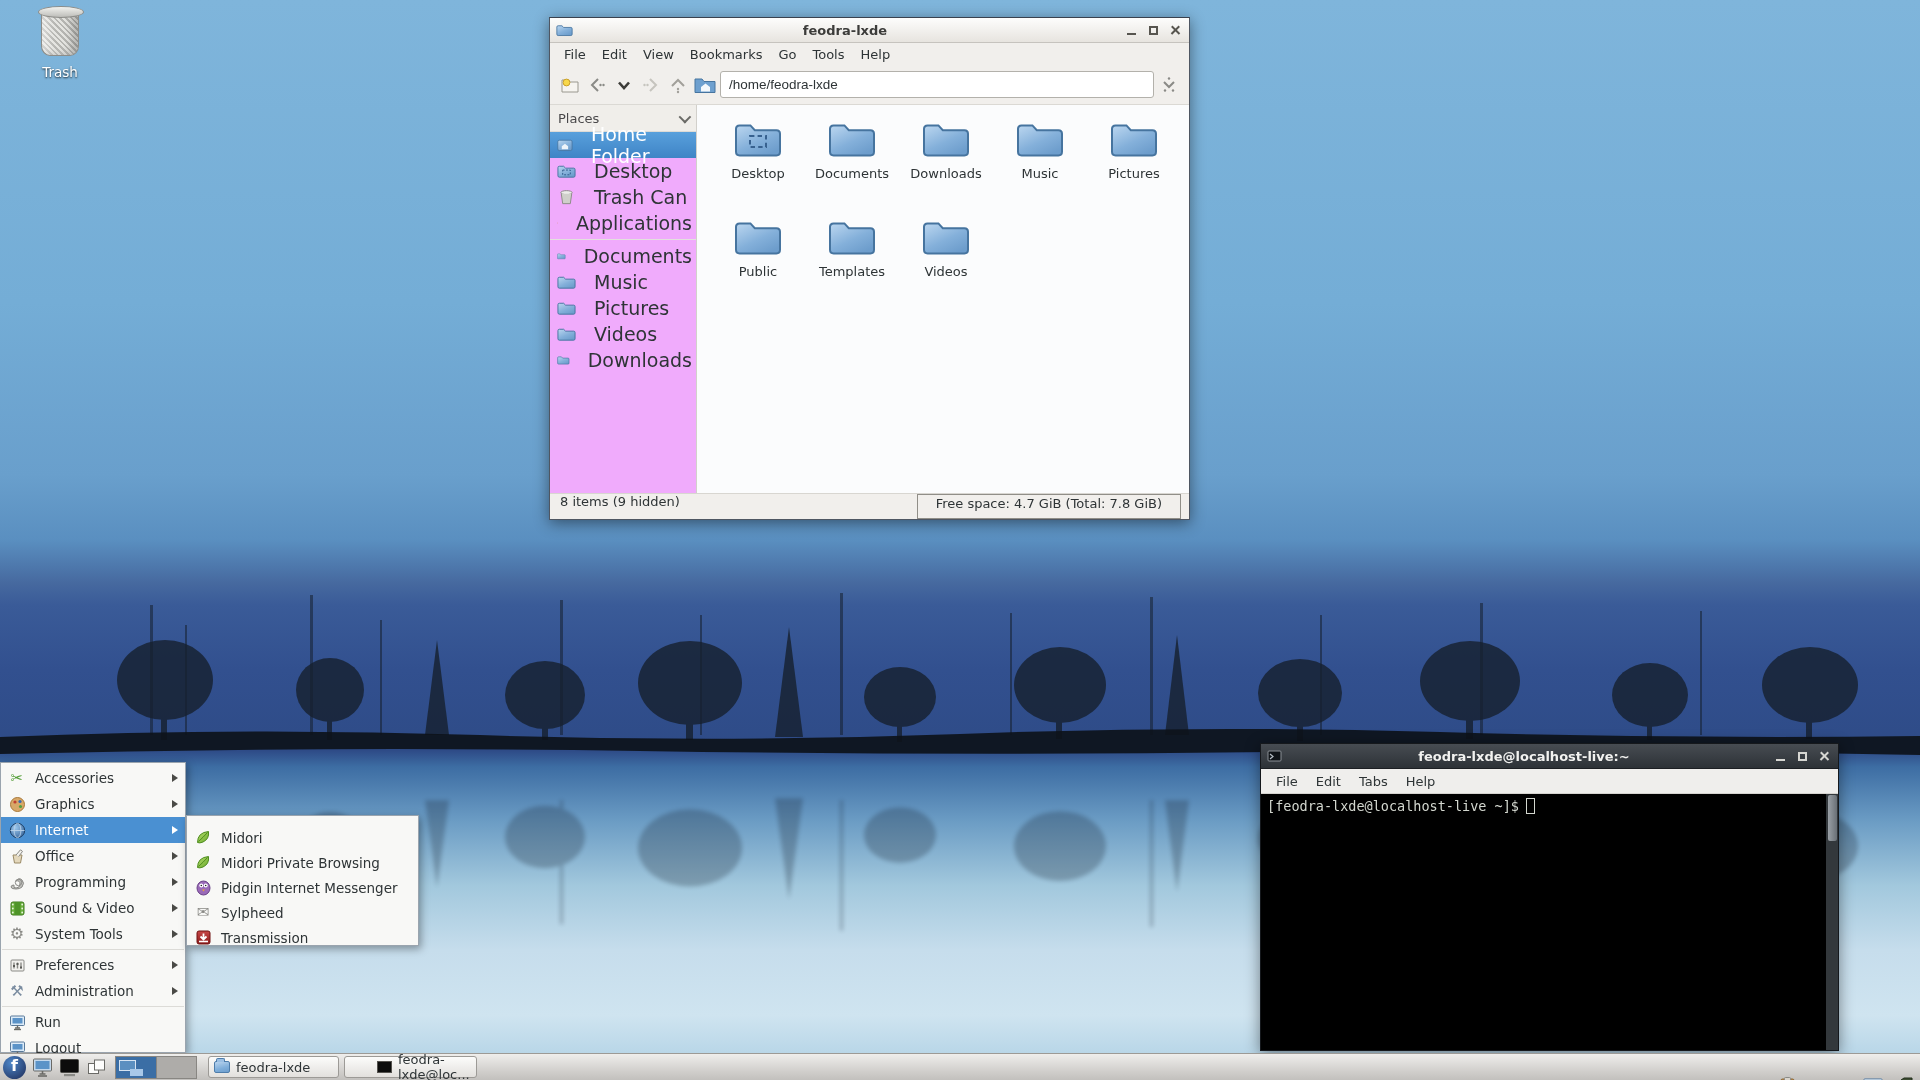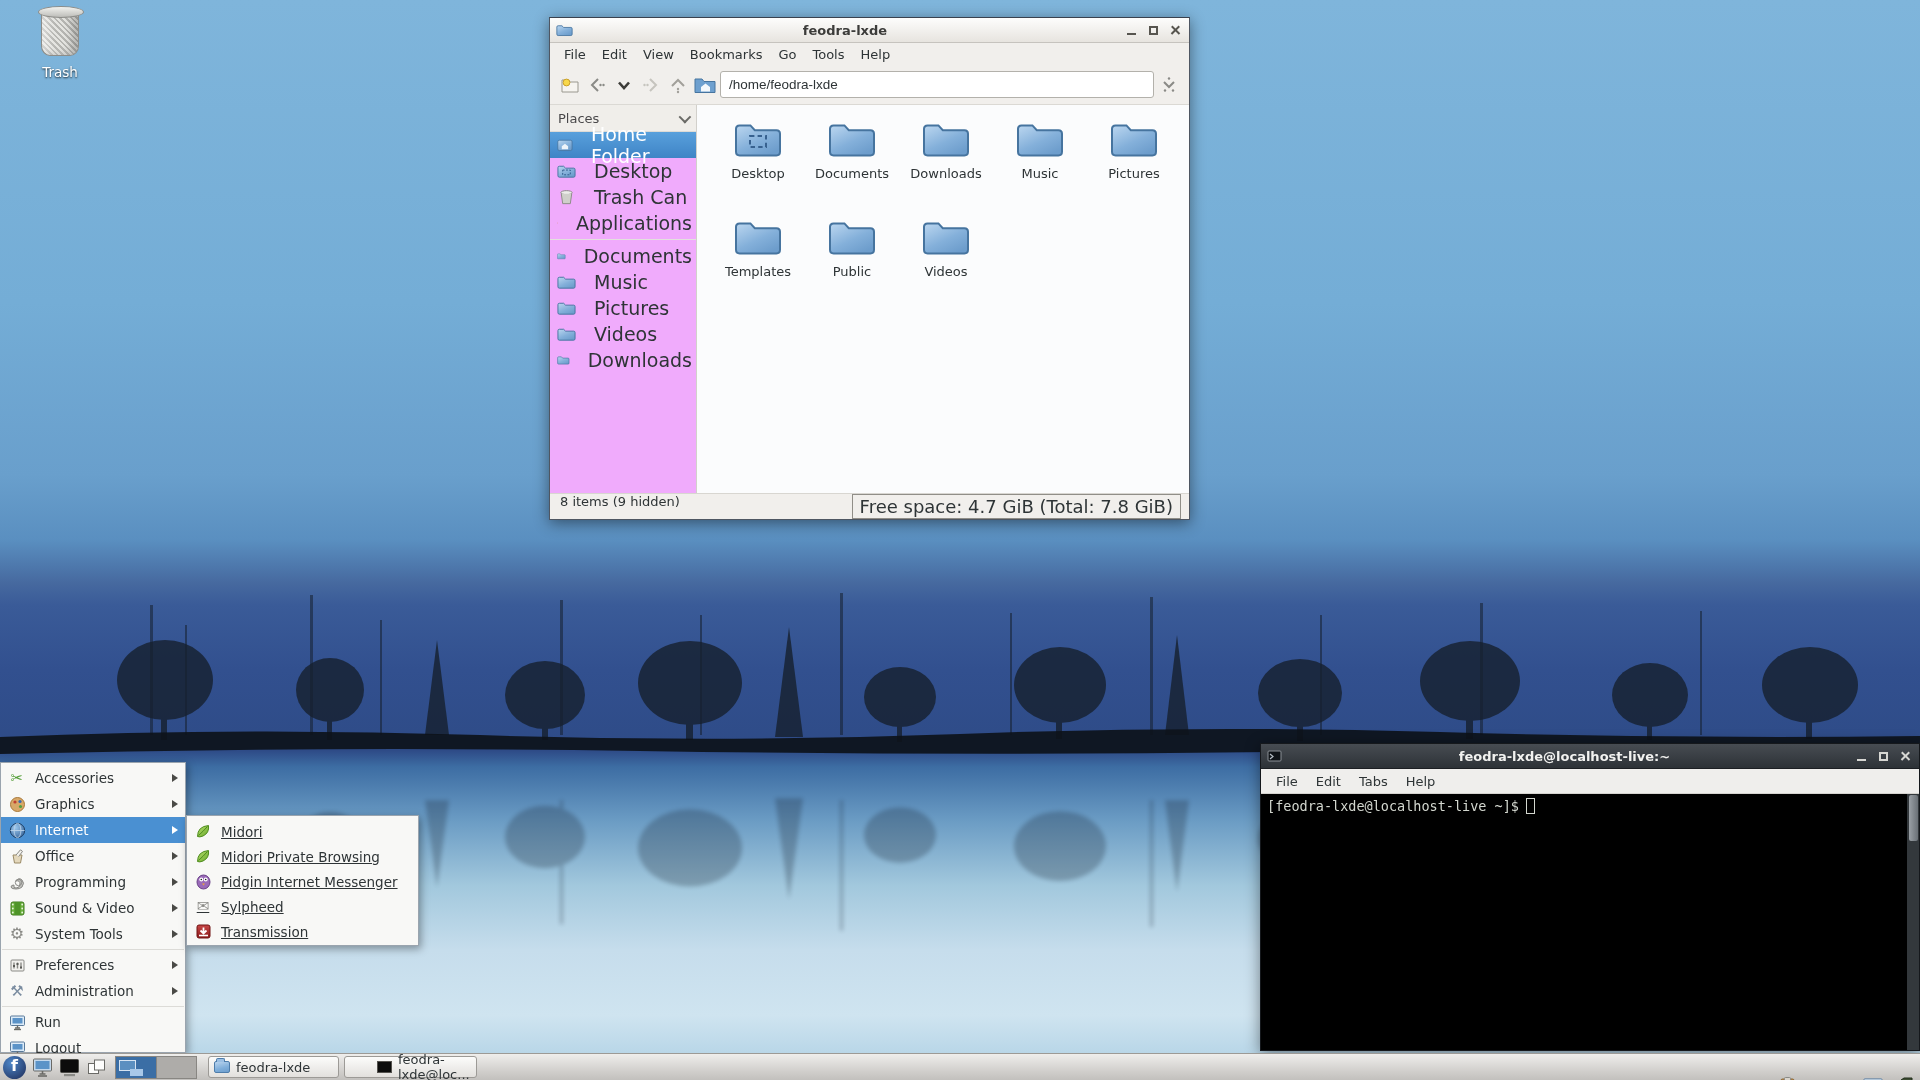--- a/index.html
+++ b/index.html
@@ -57,39 +57,39 @@
   .sidehead .chev { margin-left:auto; width:9px; height:9px; border-right:2px solid #6a6a66;
     border-bottom:2px solid #6a6a66; transform:rotate(45deg) translateY(-2px); }
   .place { height:26px; display:flex; align-items:center; gap:18px; padding:0 4px 0 7px; font-size:19px; }
   .place.sel { background:linear-gradient(180deg,#58a0dc,#3f84c6); color:#ffffff; }
   .psep { height:1px; background:#e3e1dd; margin:3px 0; }
   .iconview { flex:1; padding:14px 0 0 14px; display:flex; flex-wrap:wrap; align-content:flex-start; }
   .fcell { width:94px; height:96px; display:flex; flex-direction:column; align-items:center; margin-bottom:2px; }
   .fcell .flabel { margin-top:7px; font-size:13px; color:#2e3436; }
   .statusbar { height:26px; background:#f1efec; border-top:1px solid #d8d6d1; display:flex;
     padding:0 8px 0 10px; font-size:13px; }
-  .freespace { margin-left:auto; border:1px solid #908e88; padding:1px 7px; font-size:18px; }
+  .freespace { margin-left:auto; border:1px solid #908e88; padding:1px 18px; font-size:13px; }
 
   
   .popupmenu { position:absolute; background:#f8f8f6; border:1px solid #9aa4ae;
     box-shadow:2px 3px 8px rgba(0,0,0,.35); padding:2px 0; z-index:60; }
   #appmenu { left:0; top:762px; width:186px; height:291px; }
-  #submenu { left:186px; top:815px; width:233px; height:131px; z-index:61; padding:3px 0;text-decoration:underline; }
+  #submenu { left:186px; top:815px; width:233px; height:131px; z-index:61; padding:9px 0; }
   .menuitem { height:26px; display:flex; align-items:center; gap:9px; padding:0 7px; font-size:13.5px; color:#2e3436; }
   #submenu .menuitem { height:25px; }
   .menuitem.sel { background:#4a90d2; color:#ffffff; }
   .menuitem .arrow { margin-left:auto; width:0; height:0;
     border-left:6px solid #4a4a46; border-top:4.5px solid transparent; border-bottom:4.5px solid transparent; }
   .menuitem.sel .arrow { border-left-color:#ffffff; }
   .msep { height:1px; background:#dcdbd7; margin:2px 1px; }
   .micon { width:18px; height:18px; display:flex; align-items:center; justify-content:center; flex:none; }
   .glyph { font-size:15px; line-height:1; }
 
   
-  #term { left:1260px; top:743px; width:660px; height:308px; background:#000;
+  #term { left:1260px; top:743px; width:579px; height:308px; background:#000;
     display:flex; flex-direction:column; border-color:#15181c; }
   #term .titlebar { background:linear-gradient(180deg,#474c52,#2d3237); border-bottom:1px solid #1c1f23; height:25px; }
   #term .title { color:#f2f2f0; }
   #term .wbtn.min::after,#term .wbtn.max::after { background:#d6d6d2; border-color:#d6d6d2; }
   #term .wbtn.max::after { background:transparent; }
   #term .wbtn.close::before,#term .wbtn.close::after { background:#d6d6d2; }
   .termmenu { height:25px; background:#efeeec; border-bottom:1px solid #d5d3cf; display:flex;
     align-items:center; padding-left:6px; }
   .termmenu .mitem { padding:2px 9px; }
   .termbody { flex:1; position:relative; background:#000; padding:4px 6px;
@@ -395,27 +395,27 @@
         <div class="fcell">
           <svg class="fsvg-big" viewBox="0 0 24 20">
               <path d="M1,5 Q1,3.2 2.8,3.2 L8.2,3.2 L10.4,5.6 L21.2,5.6 Q23,5.6 23,7.4 L23,16.4 Q23,18.2 21.2,18.2 L2.8,18.2 Q1,18.2 1,16.4 Z" fill="url(#gFold)" stroke="#46749f"></path>
             </svg>
           <span class="flabel">Pictures</span>
         </div>
         <div class="fcell">
           <svg class="fsvg-big" viewBox="0 0 24 20">
               <path d="M1,5 Q1,3.2 2.8,3.2 L8.2,3.2 L10.4,5.6 L21.2,5.6 Q23,5.6 23,7.4 L23,16.4 Q23,18.2 21.2,18.2 L2.8,18.2 Q1,18.2 1,16.4 Z" fill="url(#gFold)" stroke="#46749f"></path>
             </svg>
+          <span class="flabel">Public</span>
+        </div>
+        <div class="fcell">
+          <svg class="fsvg-big" viewBox="0 0 24 20">
+              <path d="M1,5 Q1,3.2 2.8,3.2 L8.2,3.2 L10.4,5.6 L21.2,5.6 Q23,5.6 23,7.4 L23,16.4 Q23,18.2 21.2,18.2 L2.8,18.2 Q1,18.2 1,16.4 Z" fill="url(#gFold)" stroke="#46749f"></path>
+            </svg>
           <span class="flabel">Templates</span>
-        </div>
-        <div class="fcell">
-          <svg class="fsvg-big" viewBox="0 0 24 20">
-              <path d="M1,5 Q1,3.2 2.8,3.2 L8.2,3.2 L10.4,5.6 L21.2,5.6 Q23,5.6 23,7.4 L23,16.4 Q23,18.2 21.2,18.2 L2.8,18.2 Q1,18.2 1,16.4 Z" fill="url(#gFold)" stroke="#46749f"></path>
-            </svg>
-          <span class="flabel">Public</span>
         </div>
         <div class="fcell">
           <svg class="fsvg-big" viewBox="0 0 24 20">
               <path d="M1,5 Q1,3.2 2.8,3.2 L8.2,3.2 L10.4,5.6 L21.2,5.6 Q23,5.6 23,7.4 L23,16.4 Q23,18.2 21.2,18.2 L2.8,18.2 Q1,18.2 1,16.4 Z" fill="url(#gFold)" stroke="#46749f"></path>
             </svg>
           <span class="flabel">Videos</span>
         </div>
       </div>
     </div>
     <div class="statusbar">

